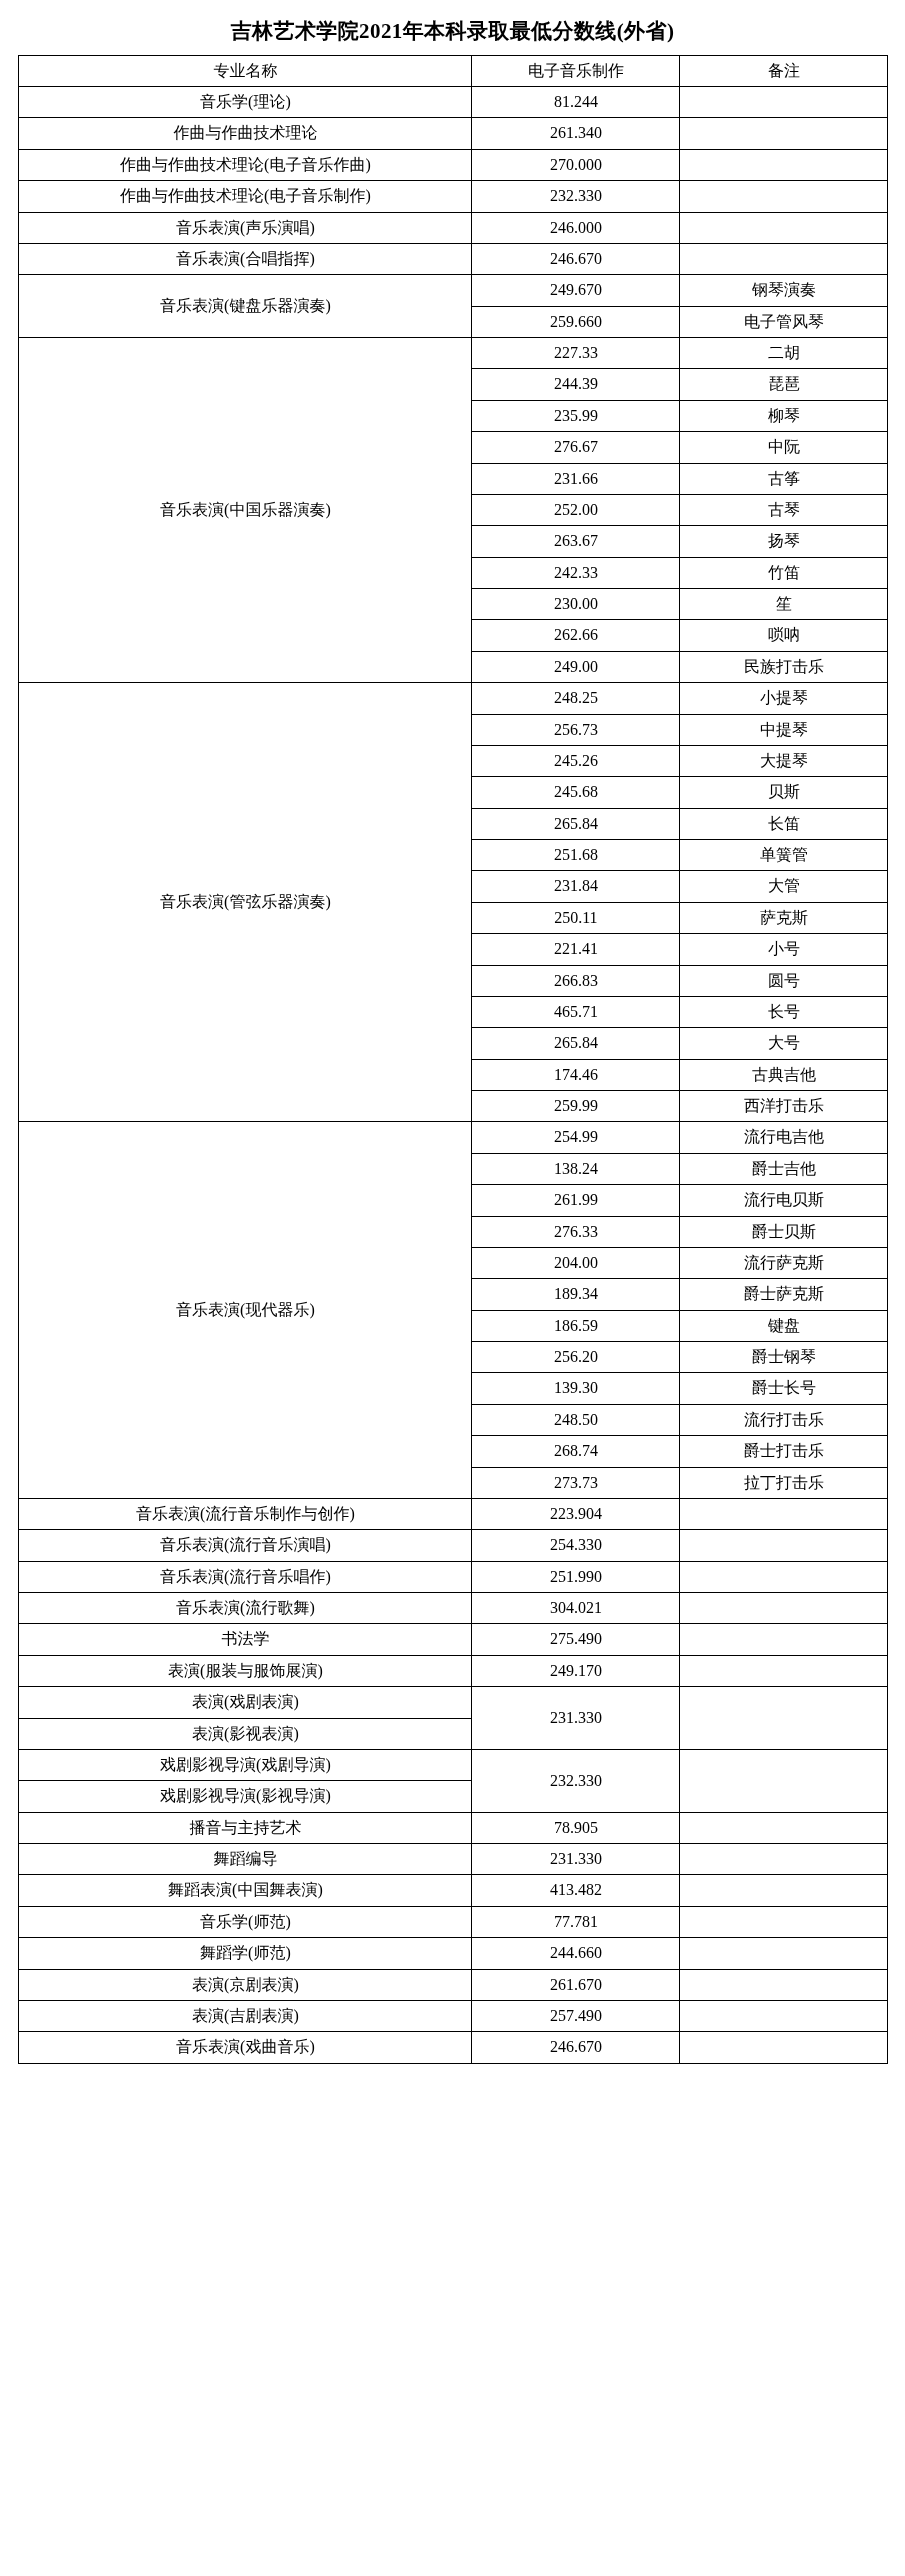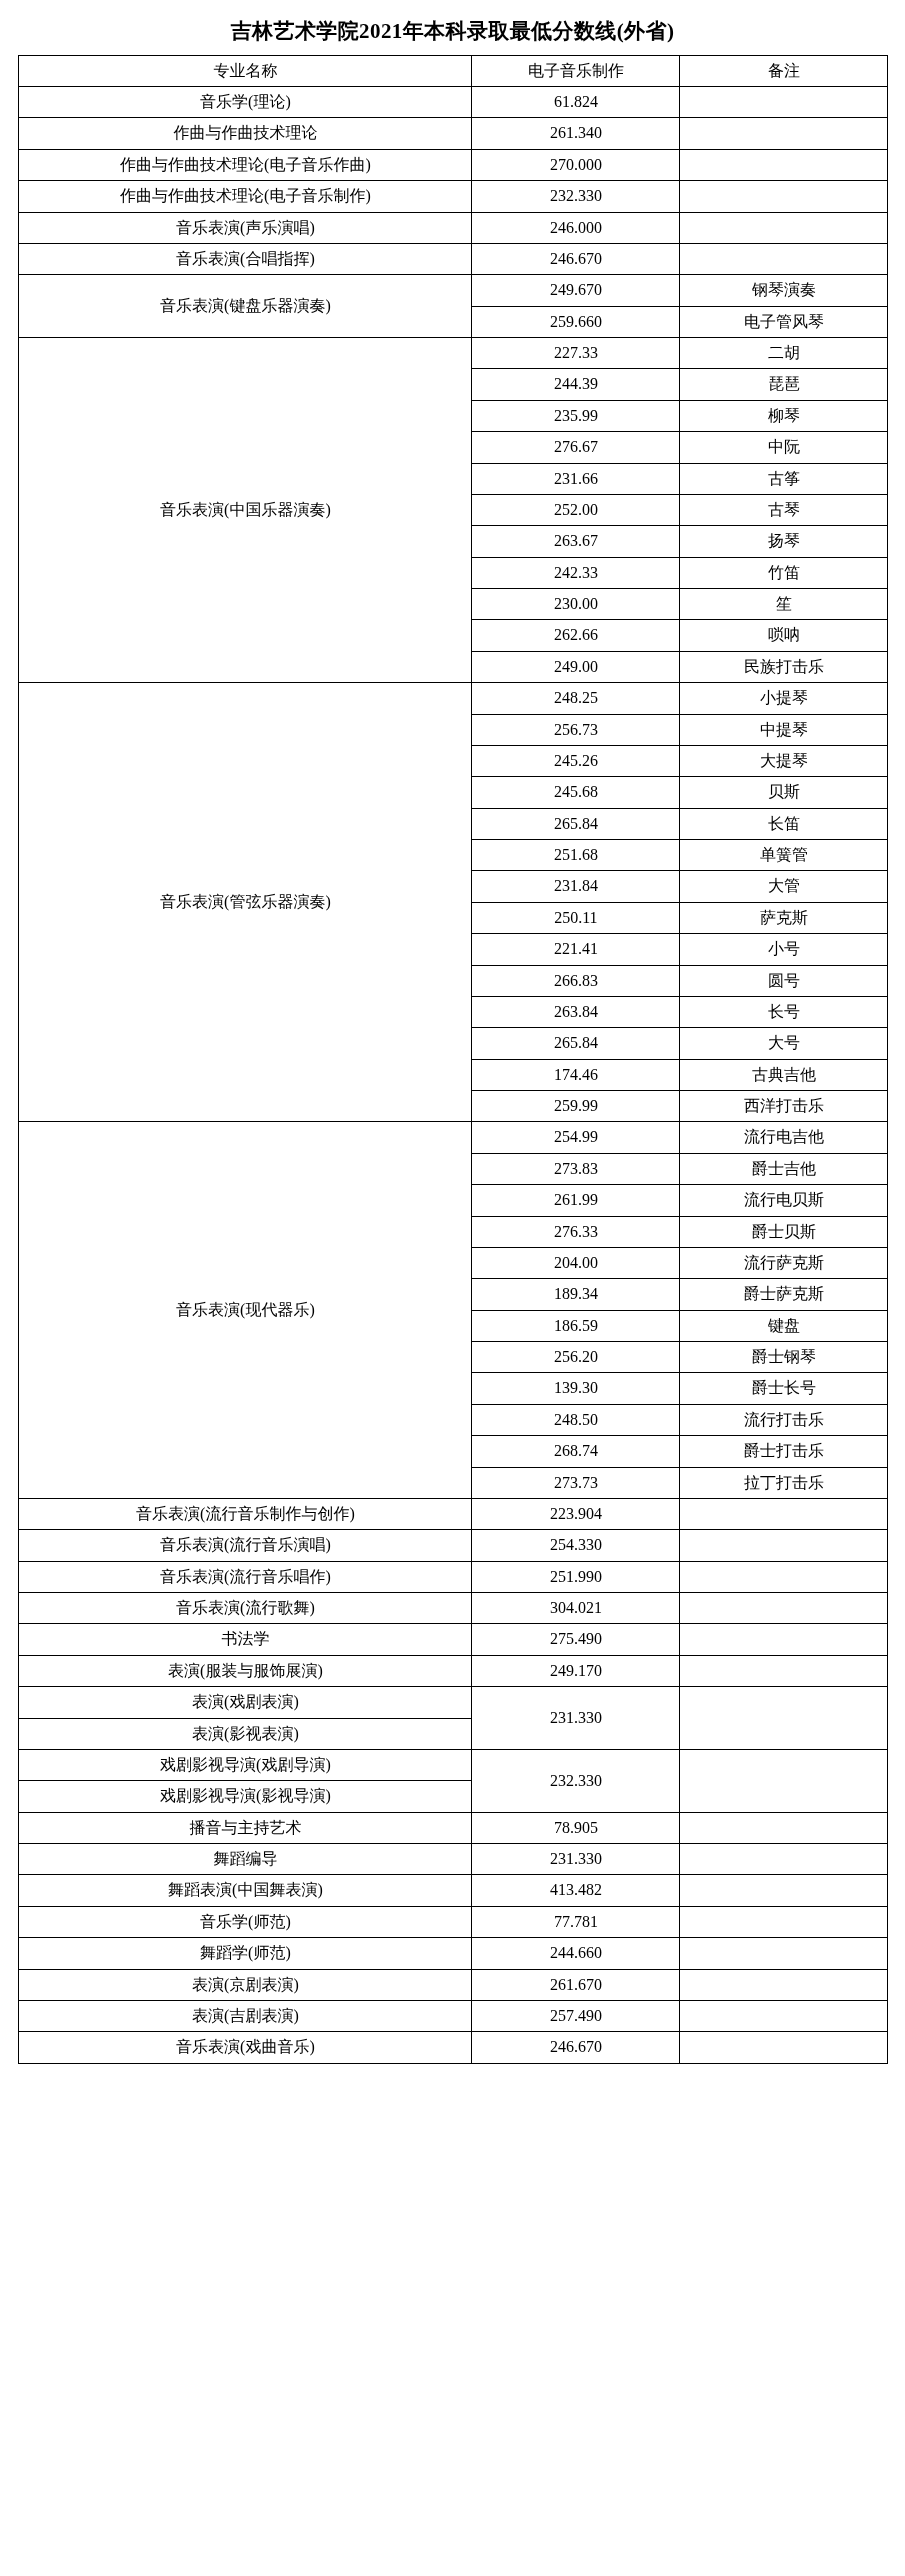--- a/index.html
+++ b/index.html
@@ -65,21 +65,21 @@
     <thead>
       <tr>
         <th>专业名称</th>
         <th>电子音乐制作</th>
         <th>备注</th>
       </tr>
     </thead>
     <tbody id="table-body">
         <tr>
           <td>音乐学(理论)</td>
-          <td>61.824</td>
+          <td>81.244</td>
           <td></td>
         </tr>
         <tr>
           <td>作曲与作曲技术理论</td>
           <td>261.340</td>
           <td></td>
         </tr>
         <tr>
           <td>作曲与作曲技术理论(电子音乐作曲)</td>
           <td>270.000</td>
@@ -189,42 +189,42 @@
         </tr>
         <tr>
           <td>221.41</td>
           <td>小号</td>
         </tr>
         <tr>
           <td>266.83</td>
           <td>圆号</td>
         </tr>
         <tr>
-          <td>263.84</td>
+          <td>465.71</td>
           <td>长号</td>
         </tr>
         <tr>
           <td>265.84</td>
           <td>大号</td>
         </tr>
         <tr>
           <td>174.46</td>
           <td>古典吉他</td>
         </tr>
         <tr>
           <td>259.99</td>
           <td>西洋打击乐</td>
         </tr>
         <tr>
           <td rowspan="12">音乐表演(现代器乐)</td>
           <td>254.99</td>
           <td>流行电吉他</td>
         </tr>
         <tr>
-          <td>273.83</td>
+          <td>138.24</td>
           <td>爵士吉他</td>
         </tr>
         <tr>
           <td>261.99</td>
           <td>流行电贝斯</td>
         </tr>
         <tr>
           <td>276.33</td>
           <td>爵士贝斯</td>
         </tr>

